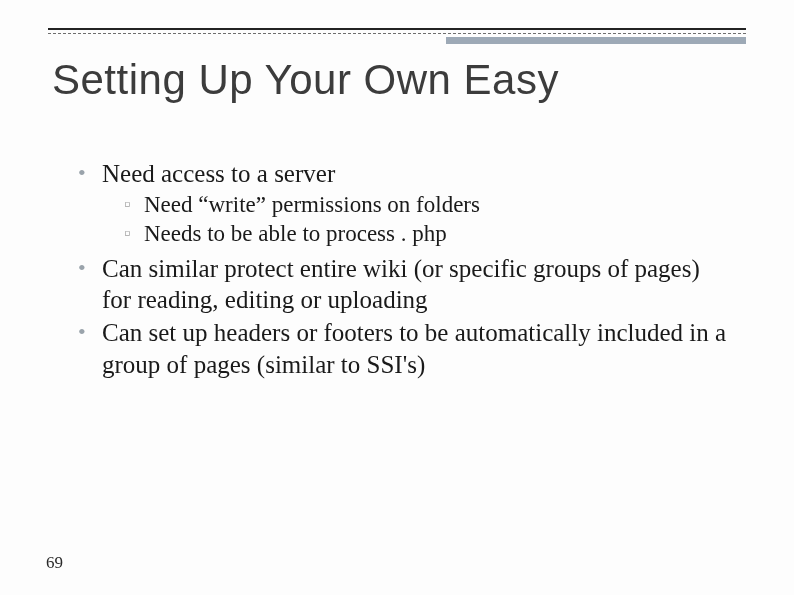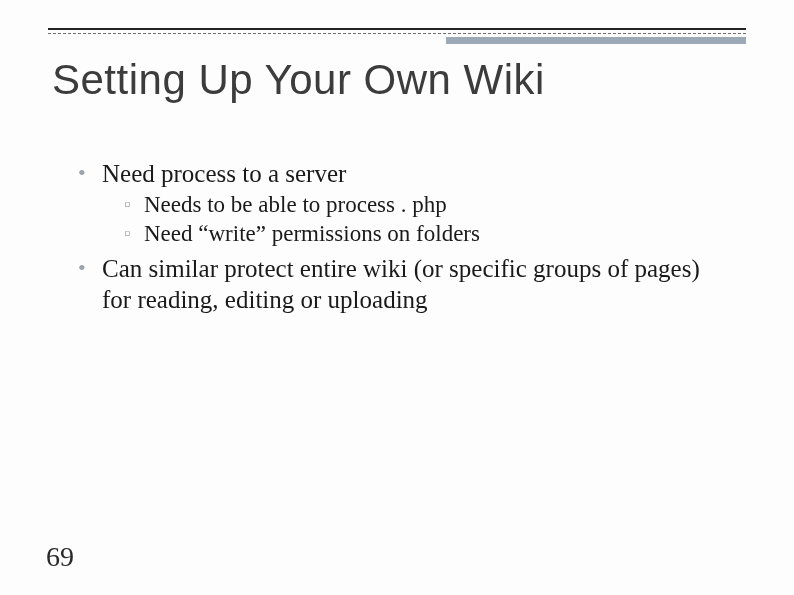--- a/index.html
+++ b/index.html
@@ -98,51 +98,54 @@
     left: 0;
     top: 0;
     color: #a1a1a1;
     font-size: 18px;
     line-height: 1.45;
   }
   .page-number {
     position: absolute;
     left: 46px;
     bottom: 22px;
-    font-size: 28px;
+    font-size: 17px;
     color: #2a2a2a;
   }
 </style>
 </head>
 <body>
 
 <div class="slide">
 
   <div class="top-rule">
     <div class="line1"></div>
     <div class="line2"></div>
     <div class="accent"></div>
   </div>
 
-  <div class="title">Setting Up Your Own Wiki</div>
+  <div class="title">Setting Up Your Own Easy</div>
 
   <div class="body">
     <ul class="bullets">
       <li>
-        <span>Need process to a server</span>
+        <span>Need access to a server</span>
         <ul class="sub">
           <li>
-            <span>Needs to be able to process . php</span>
+            <span>Need “write” permissions on folders</span>
           </li>
           <li>
-            <span>Need “write” permissions on folders</span>
+            <span>Needs to be able to process . php</span>
           </li>
         </ul>
       </li>
       <li>
         <span>Can similar protect entire wiki (or specific groups of pages) for reading, editing or uploading</span>
+      </li>
+      <li>
+        <span>Can set up headers or footers to be automatically included in a group of pages (similar to SSI's)</span>
       </li>
     </ul>
   </div>
 
   <div class="page-number">69</div>
 
 </div>
 
 </body></html>

